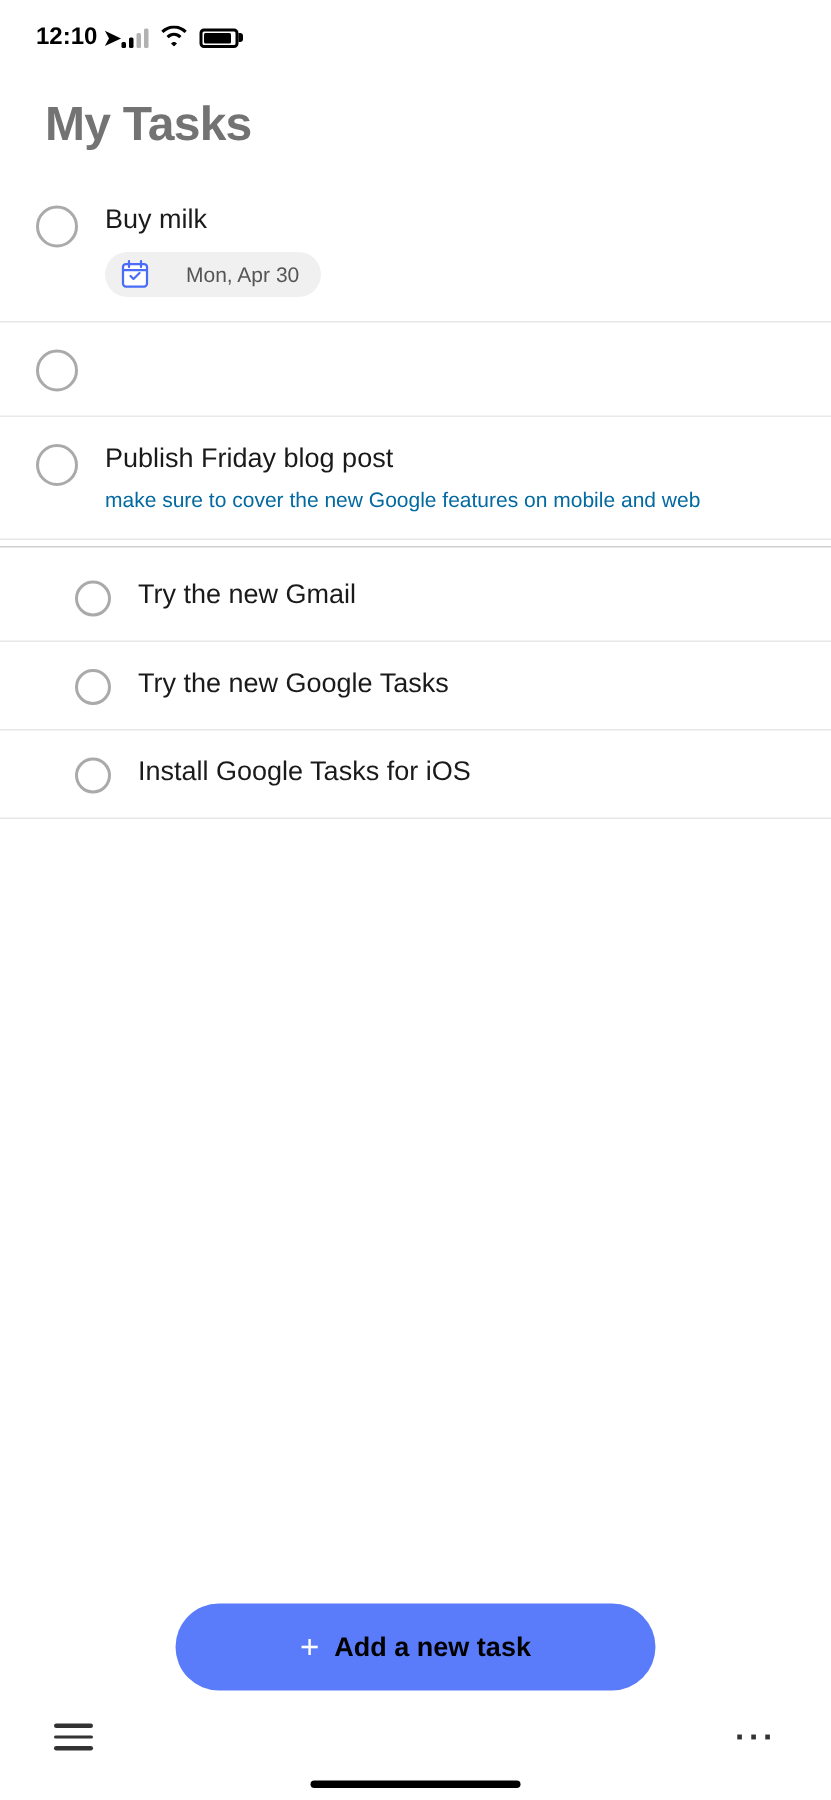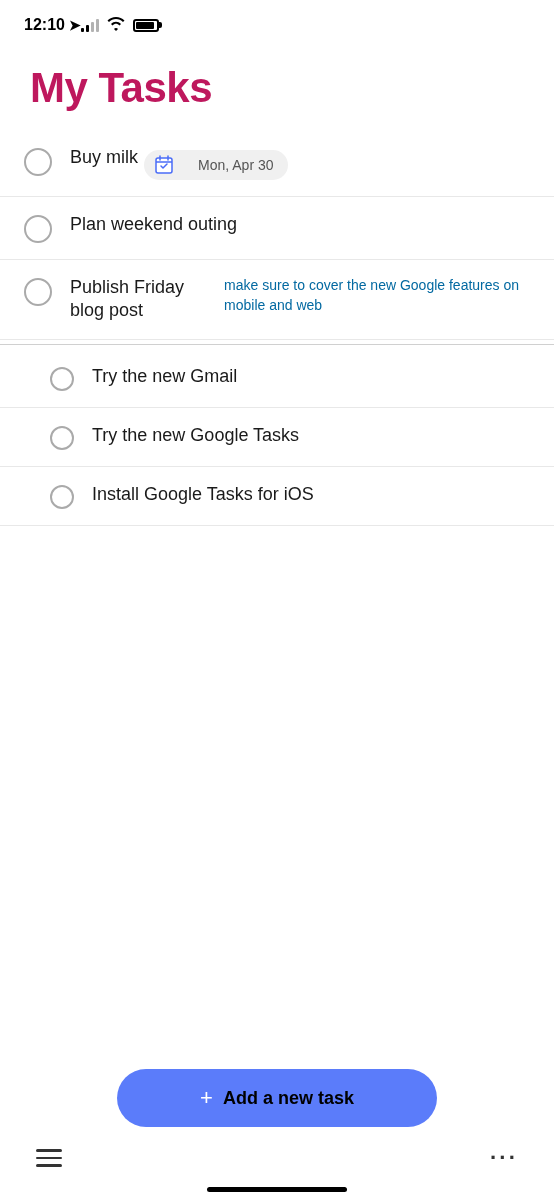--- a/index.html
+++ b/index.html
@@ -90,23 +90,23 @@
 
     .battery-fill {
       background: #000;
       height: 100%;
       width: 90%;
       border-radius: 1px;
     }
 
     
     .page-title {
-      font-size: 42px;
+      font-size: 32px;
       font-weight: 700;
-      color: #be185d;
+      color: #737373;
       padding: 20px 30px 10px 30px;
       letter-spacing: -0.5px;
     }
 
     
     .task-list {
       list-style: none;
       margin-top: 8px;
     }
 
@@ -134,21 +134,21 @@
     }
 
     .task-checkbox.small {
       width: 24px;
       height: 24px;
     }
 
     .task-content {
       flex: 1;
       display: flex;
-      flex-direction: row;
+      flex-direction: column;
       gap: 6px;
     }
 
     .task-title {
       font-size: 18px;
       font-weight: 500;
       color: #1a1a1a;
       line-height: 1.3;
     }
 
@@ -313,23 +313,20 @@
           <path d="M7 11L9 13L13 9" stroke="#4a6cf7" stroke-width="1.5" stroke-linecap="round" stroke-linejoin="round"></path>
         </svg>
         <span class="task-date-text">Mon, Apr 30</span>
       </div>
     </div>
   </li>
 
 
   <li class="task-item">
     <div class="task-checkbox"></div>
-    <div class="task-content">
-      <span class="task-title">Plan weekend outing</span>
-    </div>
   </li>
 
   <li class="task-item">
     <div class="task-checkbox"></div>
     <div class="task-content">
       <span class="task-title">Publish Friday blog post</span>
       <span class="task-notes">make sure to cover the new Google features on mobile and web</span>
     </div>
   </li>
 

